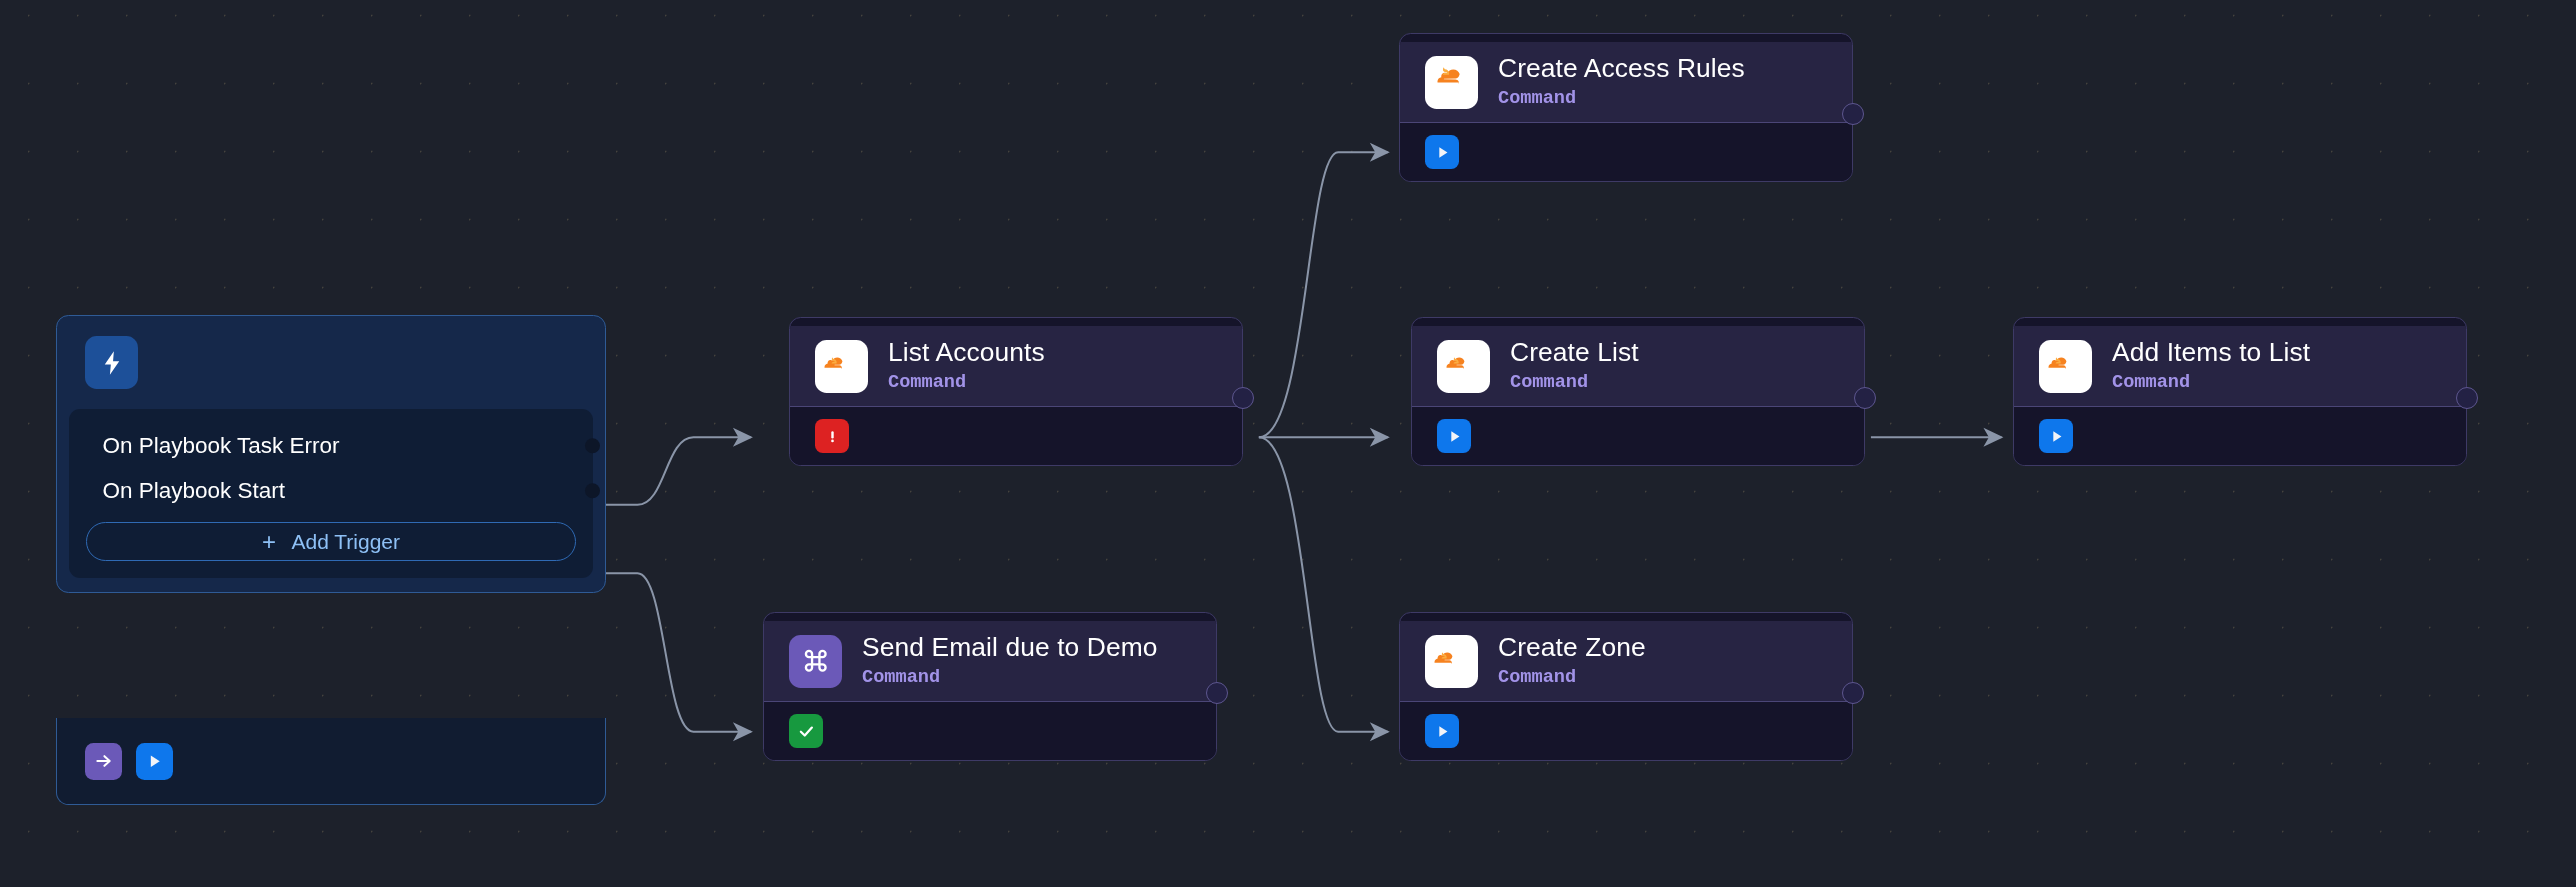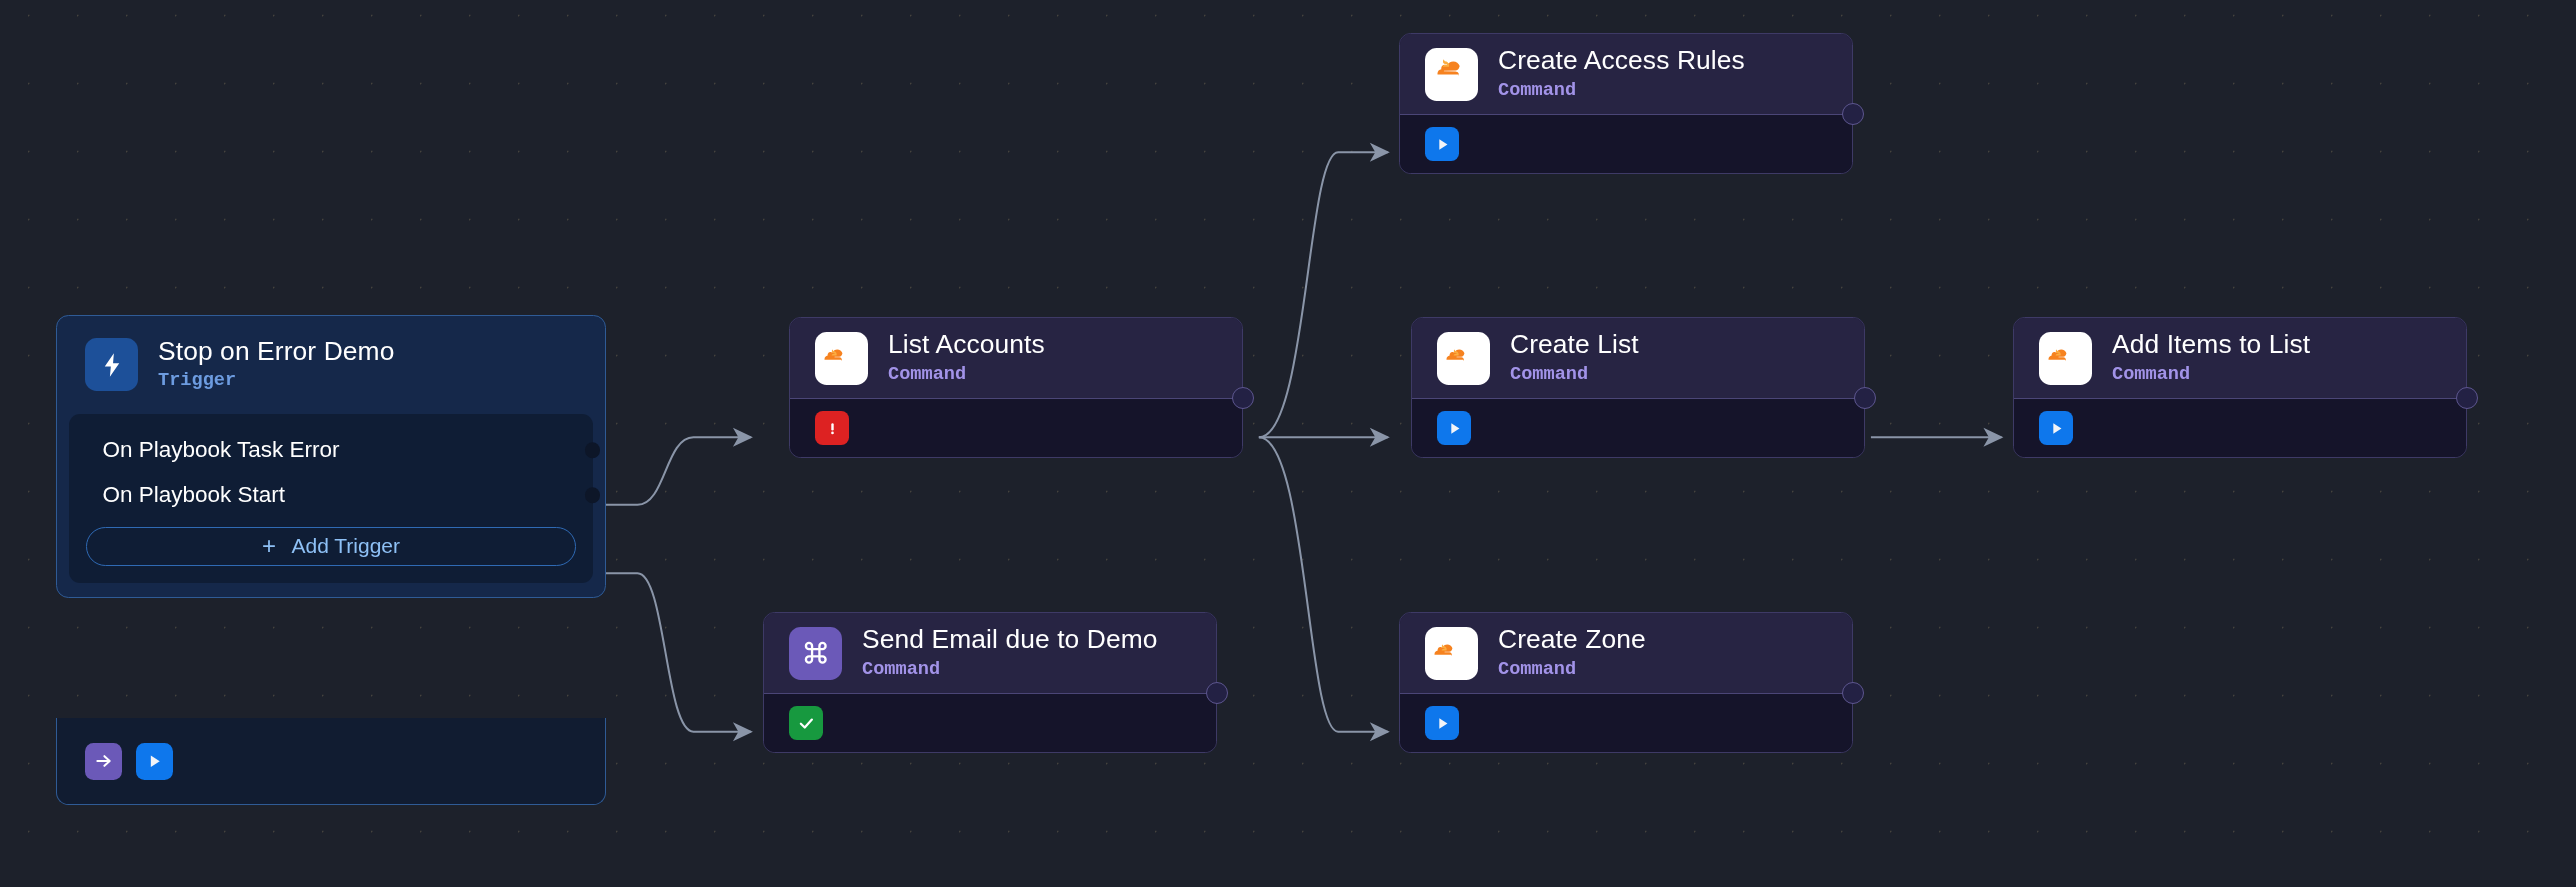--- a/index.html
+++ b/index.html
@@ -165,20 +165,21 @@
     overflow: hidden;
   }
   .cmd-head {
     display: flex;
     align-items: center;
     gap: 20px;
     padding: 17px 0 17px 25px;
     background: #272443;
     border-bottom: 1.2px solid #4b4677;
     height: 81px;
+    margin-top: 8px;
   }
   .cmd-body {
     height: 58px;
     display: flex;
     align-items: center;
     padding-left: 25px;
     background: #15142a;
   }
   .status-badge {
     width: 34px;
@@ -233,24 +234,20 @@
   </svg>
 
   <div class="node" style="left:56px; top:315px;">
     <div class="trigger-card">
 
       <div class="trigger-head">
         <div class="tile tile-blue">
           <svg width="28" height="28" viewBox="0 0 24 24" aria-hidden="true">
             <path d="M13.6 2 L5.8 13.2 L11 13.2 L10.2 22 L18.2 10.6 L12.9 10.6 Z" fill="#ffffff"></path>
           </svg>
-        </div>
-        <div>
-          <div class="node-title">Stop on Error Demo</div>
-          <div class="node-sub sub-trigger">Trigger</div>
         </div>
       </div>
 
       <div class="trigger-body">
         <div class="trigger-row">
           <span>On Playbook Task Error</span>
           <span class="trig-port"></span>
         </div>
         <div class="trigger-row">
           <span>On Playbook Start</span>

